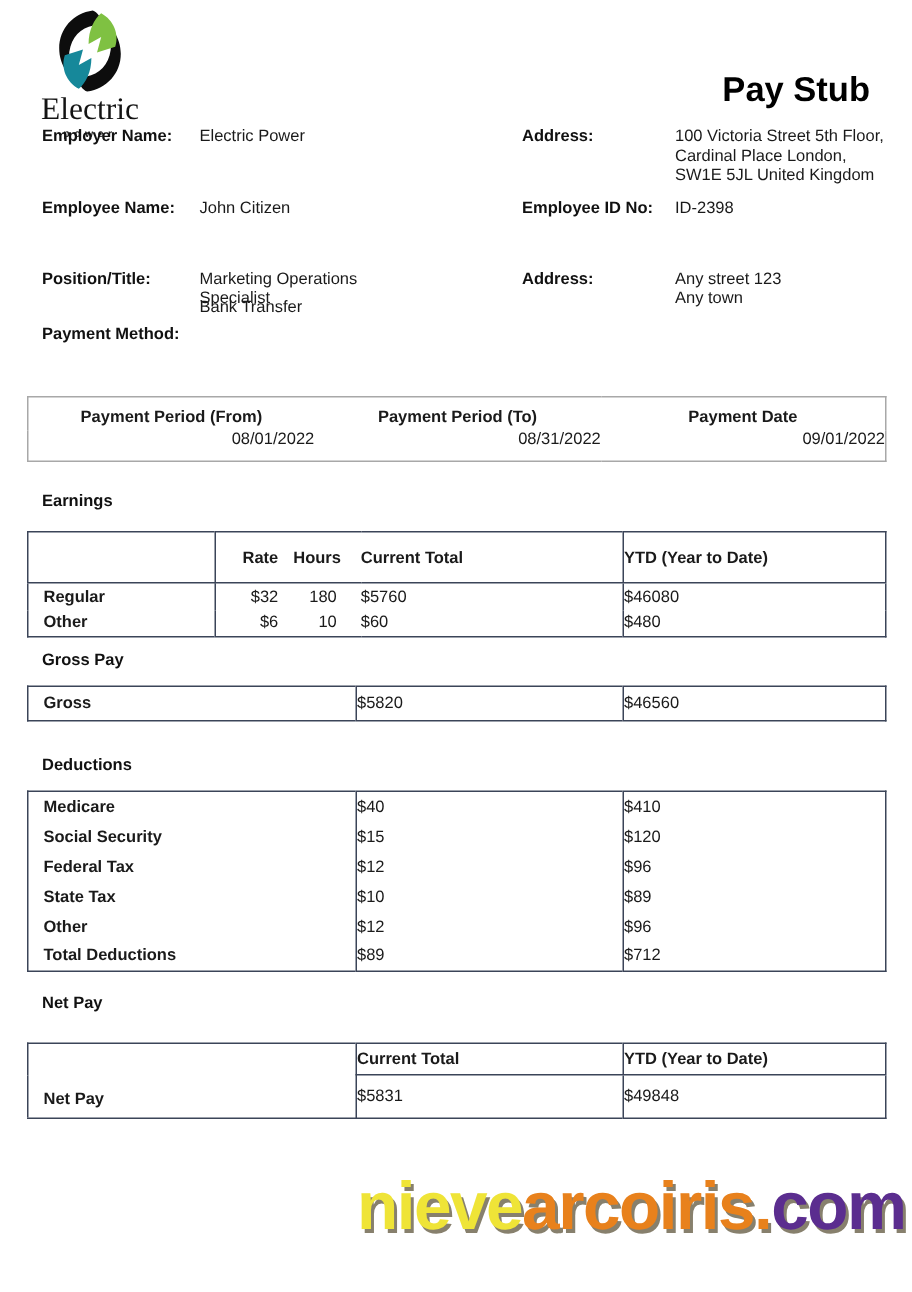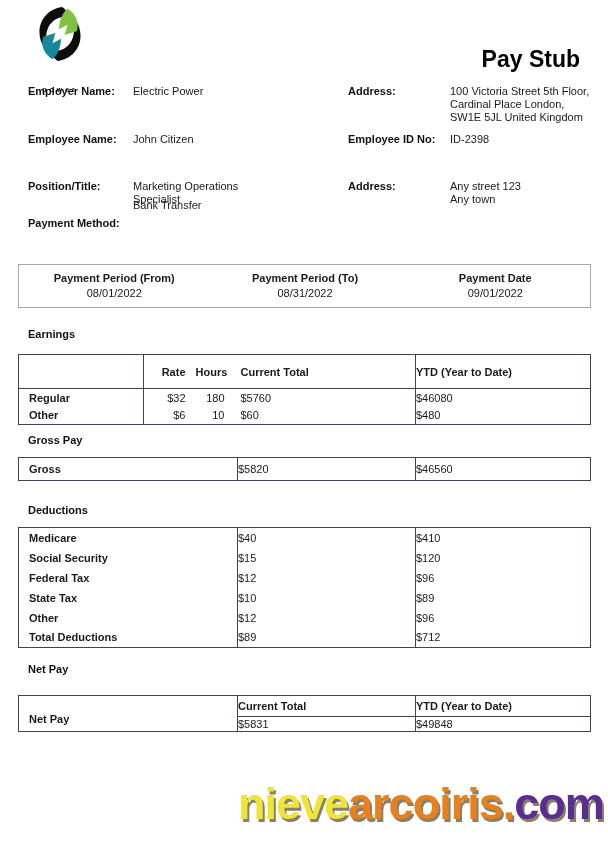--- a/index.html
+++ b/index.html
@@ -27,21 +27,21 @@
   .rf-value { left:450px; width:150px; }
 
   
   table { border-collapse:collapse; table-layout:fixed; font-size:11px; color:#1a1a1a; }
   .tbl { position:absolute; left:18px; width:572px; }
 
   
   .pp-table { top:264px; border:1px solid #a8a8a8; }
   .pp-table td { text-align:center; }
   .pp-table .pp-head td { font-weight:bold; padding-top:7px; padding-bottom:3px; }
-  .pp-table .pp-vals td { padding-bottom:8px; }
+  .pp-table .pp-vals td { padding-bottom:8px;text-align:right; }
 
   
   .dark { border:1.5px solid #3b4458; }
   .dark td { height:20px; vertical-align:middle; }
   .cell-label { font-weight:bold; padding-left:10px; text-align:left; }
   .cell-center { }
   .v-right { border-right:1.5px solid #3b4458; }
   .v-left  { border-left:1.5px solid #3b4458; }
   .h-bottom td { border-bottom:1.5px solid #3b4458; }
 
@@ -55,21 +55,21 @@
   
   .gross-table { top:457px; }
   .gross-table td { height:23px; }
 
   
   .ded-table { top:527px; }
 
   
   .net-table { top:695px; }
   .net-table .net-head td { font-weight:bold; height:21px; border-bottom:1.5px solid #3b4458; }
-  .net-table .net-row td { height:15px; }
+  .net-table .net-row td { height:29px; }
   .net-label-cell { vertical-align:bottom !important; padding-bottom:6px; font-weight:bold; padding-left:10px; }
 
   .sec-heading { position:absolute; left:28px; font-weight:bold; color:#111; }
   .h-earnings  { top:328px; }
   .h-gross     { top:434px; }
   .h-ded       { top:504px; }
   .h-net       { top:663px; }
 
   
   .watermark { position:absolute; left:238px; top:778px; font-size:45px; font-weight:bold;
@@ -80,20 +80,21 @@
 <body>
 
 <div class="page">
 
   <svg class="logo-icon" viewBox="0 0 50 60" width="48" height="56" aria-hidden="true">
     <path d="M27 1 C13 3 3 14 3 28 C3 40 10 50 21 54 C12 47 8 37 11 27 C14 16 24 10 35 12 C33 6 30 2 27 1 Z" fill="#0d0d0d"></path>
     <path d="M23 59 C37 57 47 46 47 32 C47 20 40 10 29 6 C38 13 42 23 39 33 C36 44 26 50 15 48 C17 54 20 58 23 59 Z" fill="#0d0d0d"></path>
     <path d="M33 3 C42 8 46 18 43 27 L30 31 L33 20 L24 25 C24 15 28 7 33 3 Z" fill="#7fc142"></path>
     <path d="M17 57 C8 52 4 42 7 33 L20 29 L17 40 L26 35 C26 45 22 53 17 57 Z" fill="#16889a"></path>
   </svg>
+  <div class="logo-name">Electric</div>
   <div class="logo-sub">power</div>
 
   <div class="doc-title">Pay Stub</div>
 
   <div class="field flabel lf-label" style="top:85px">Employer Name:</div>
   <div class="field fvalue lf-value" style="top:85px">Electric Power</div>
   <div class="field flabel lf-label" style="top:133px">Employee Name:</div>
   <div class="field fvalue lf-value" style="top:133px">John Citizen</div>
   <div class="field flabel lf-label" style="top:180px">Position/Title:</div>
   <div class="field fvalue lf-value" style="top:180px">Marketing Operations Specialist</div>

